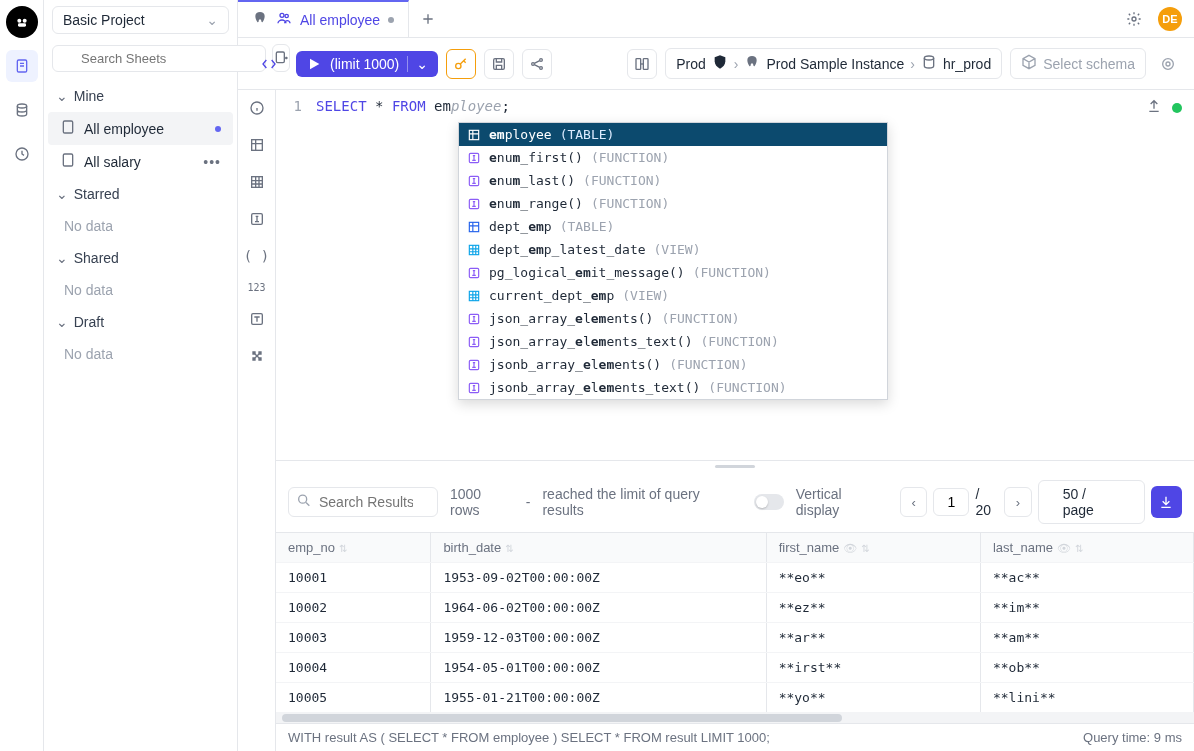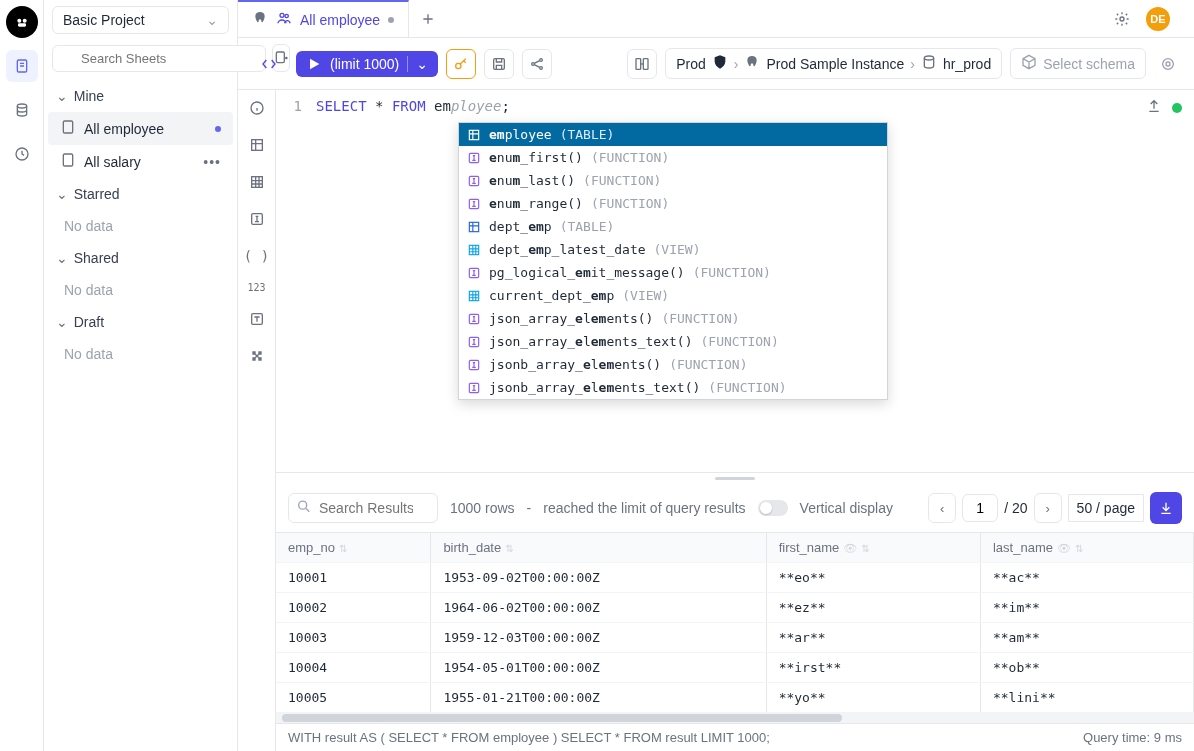--- a/index.html
+++ b/index.html
@@ -27,21 +27,21 @@
 .sheet-item .dot { width: 6px; height: 6px; border-radius: 50%; background: #6366f1; margin-left: auto; }
 .sheet-item .more { margin-left: auto; color: #6b7280; letter-spacing: 1px; }
 .nodata { color: #9ca3af; padding: 8px 20px; font-size: 14px; }
 
 
 .main { flex: 1; display: flex; flex-direction: column; position: relative; }
 .topbar { display: flex; align-items: center; border-bottom: 1px solid #e5e7eb; height: 38px; }
 .tab { display: flex; align-items: center; gap: 8px; padding: 0 14px; height: 100%; border-right: 1px solid #e5e7eb; border-top: 2px solid #6366f1; font-size: 14px; position: relative; }
 .tab .dot { width: 6px; height: 6px; border-radius: 50%; background: #9ca3af; }
 .tab-add { width: 38px; display: flex; align-items: center; justify-content: center; color: #6b7280; cursor: pointer; height: 100%; }
-.topbar-right { margin-left: auto; display: flex; align-items: center; gap: 10px; padding-right: 24px; }
+.topbar-right { margin-left: auto; display: flex; align-items: center; gap: 10px; padding-right: 12px; }
 .gear { width: 28px; height: 28px; display: flex; align-items: center; justify-content: center; color: #6b7280; cursor: pointer; }
 .avatar { width: 24px; height: 24px; border-radius: 50%; background: #f59e0b; color: #fff; display: flex; align-items: center; justify-content: center; font-size: 11px; font-weight: 600; }
 
 
 .toolbar { display: flex; align-items: center; padding: 10px 12px; gap: 8px; border-bottom: 1px solid #e5e7eb; }
 .run-btn { background: #4f46e5; color: #fff; border-radius: 6px; padding: 5px 10px 5px 10px; display: flex; align-items: center; gap: 8px; cursor: pointer; font-size: 14px; }
 .run-btn .divider { width: 1px; height: 16px; background: rgba(255,255,255,0.4); }
 .tool-icon { width: 30px; height: 30px; border: 1px solid #e5e7eb; border-radius: 6px; display: flex; align-items: center; justify-content: center; cursor: pointer; color: #6b7280; }
 .tool-icon.key { border-color: #f59e0b; color: #f59e0b; }
 .crumb-wrap { margin-left: auto; display: flex; align-items: center; gap: 8px; padding-left: 7px; }
@@ -58,21 +58,21 @@
 .code-line { display: flex; }
 .lineno { width: 40px; text-align: right; padding-right: 14px; color: #9ca3af; }
 .code-txt .kw { color: #4f46e5; }
 .code-txt .ghost { color: #9ca3af; font-style: italic; }
 .code-actions { position: absolute; right: 12px; top: 8px; display: flex; gap: 10px; align-items: center; color: #6b7280; }
 .green-dot { width: 10px; height: 10px; border-radius: 50%; background: #22c55e; }
 
 
 .ac { position: absolute; left: 182px; top: 32px; width: 430px; background: #fff; border: 1px solid #d1d5db; box-shadow: 0 4px 12px rgba(0,0,0,0.15); font-family: ui-monospace, Menlo, Consolas, monospace; font-size: 13px; }
 .ac-item { display: flex; align-items: center; gap: 8px; padding: 4px 8px; cursor: pointer; }
-.ac-item.sel { background: #0369a1; color: #fff; }
+.ac-item.sel { background: #0c4a6e; color: #fff; }
 .ac-item .ic { width: 14px; height: 14px; display: inline-flex; align-items: center; justify-content: center; font-size: 11px; border-radius: 2px; }
 .ac-item .ic.tbl { color: #2563eb; }
 .ac-item.sel .ic.tbl { color: #fff; }
 .ac-item .ic.fn { color: #8b5cf6; }
 .ac-item .ic.vw { color: #0ea5e9; }
 .ac-item .hl { font-weight: 600; }
 .ac-item.sel .meta { color: #dbeafe; }
 .ac-item .meta { color: #9ca3af; }
 
 
@@ -84,21 +84,21 @@
 .results-search { position: relative; }
 .results-search input { border: 1px solid #e5e7eb; border-radius: 6px; padding: 6px 24px 6px 30px; font-size: 14px; width: 150px; }
 .results-search .si { position: absolute; left: 8px; top: 50%; transform: translateY(-50%); color: #9ca3af; }
 .res-info { color: #6b7280; font-size: 14px; }
 .toggle { width: 30px; height: 16px; border-radius: 999px; background: #e5e7eb; position: relative; cursor: pointer; }
 .toggle .knob { width: 12px; height: 12px; background: #fff; border-radius: 50%; position: absolute; top: 2px; left: 2px; box-shadow: 0 1px 2px rgba(0,0,0,0.2); }
 .pager { display: flex; align-items: center; gap: 6px; margin-left: auto; }
 .pg-btn { width: 28px; height: 30px; border: 1px solid #e5e7eb; border-radius: 6px; display: flex; align-items: center; justify-content: center; cursor: pointer; color: #6b7280; }
 .pg-input { width: 36px; border: 1px solid #e5e7eb; border-radius: 6px; padding: 5px; text-align: center; font-size: 14px; }
 .pg-total { font-size: 14px; }
-.pg-size { border: 1px solid #e5e7eb; border-radius: 1px; padding: 5px 8px; font-size: 14px; }
+.pg-size { border: 1px solid #e5e7eb; border-radius: 6px; padding: 5px 24px; font-size: 14px; }
 .dl-btn { width: 32px; height: 32px; background: #4f46e5; border-radius: 6px; display: flex; align-items: center; justify-content: center; color: #fff; cursor: pointer; }
 
 .table-wrap { border-top: 1px solid #e5e7eb; overflow: auto; }
 table { border-collapse: collapse; width: 100%; font-family: ui-monospace, Menlo, Consolas, monospace; font-size: 13px; }
 th, td { text-align: left; padding: 7px 12px; border-right: 1px solid #e5e7eb; border-bottom: 1px solid #f3f4f6; }
 th { background: #f9fafb; font-weight: 500; color: #6b7280; font-family: -apple-system, sans-serif; position: relative; }
 th .sort { color: #d1d5db; font-size: 10px; margin-left: 4px; }
 th .mask { color: #d1d5db; font-size: 11px; margin-left: 4px; }
 td { color: #1f2937; }
 .scrollbar-h { height: 10px; background: #f3f4f6; position: relative; }

